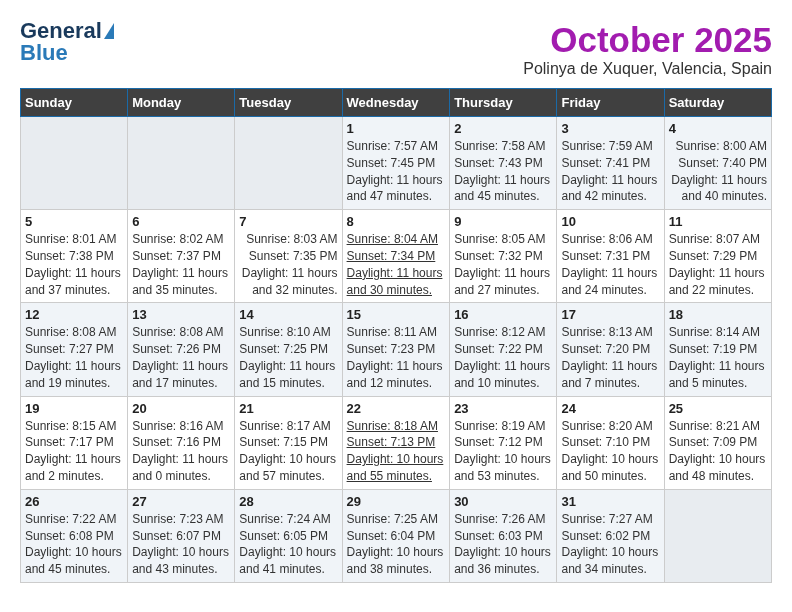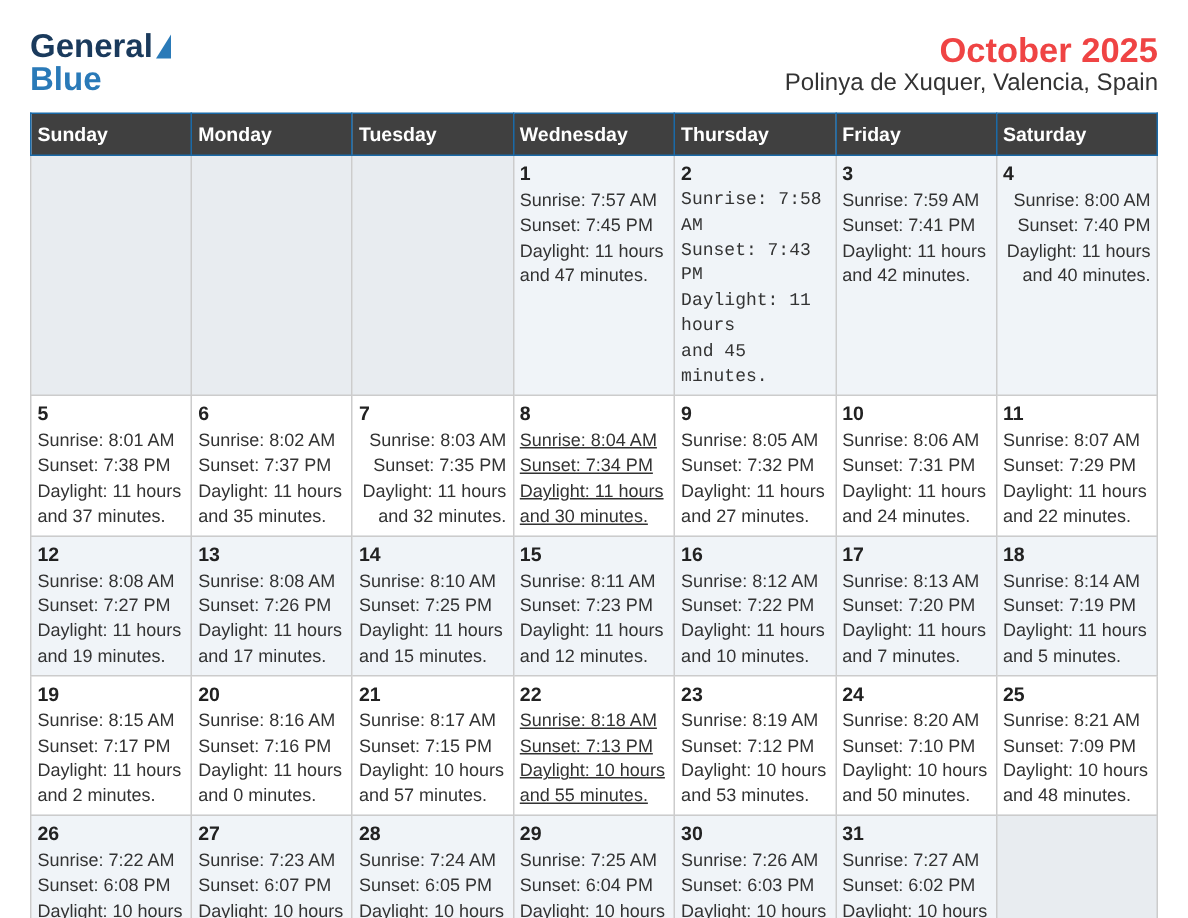--- a/index.html
+++ b/index.html
@@ -37,22 +37,22 @@
       height: 0;
       border-left: 10px solid transparent;
       border-bottom: 16px solid #2a7ab8;
       margin-left: 2px;
       vertical-align: middle;
     }
     .title-block {
       text-align: right;
     }
     .month-title {
-      font-size: 23px;
-      color: #ef4444;
+      font-size: 35px;
+      color: #a21caf;
       font-weight: bold;
     }
     .subtitle {
       font-size: 16px;
       color: #333;
     }
     .calendar {
       width: 100%;
       border-collapse: collapse;
     }
@@ -130,21 +130,21 @@
         <td class="empty"></td>
         <td>
           <div class="day-num">1</div>
           <div class="day-info" style="white-space: pre-line;">Sunrise: 7:57 AM
 Sunset: 7:45 PM
 Daylight: 11 hours
 and 47 minutes.</div>
         </td>
         <td>
           <div class="day-num">2</div>
-          <div class="day-info" style="white-space: pre-line; font-family: Liberation Mono, monospace;">Sunrise: 7:58 AM
+          <div class="day-info" style="white-space: pre-line;">Sunrise: 7:58 AM
 Sunset: 7:43 PM
 Daylight: 11 hours
 and 45 minutes.</div>
         </td>
         <td>
           <div class="day-num">3</div>
           <div class="day-info" style="white-space: pre-line;">Sunrise: 7:59 AM
 Sunset: 7:41 PM
 Daylight: 11 hours
 and 42 minutes.</div>

